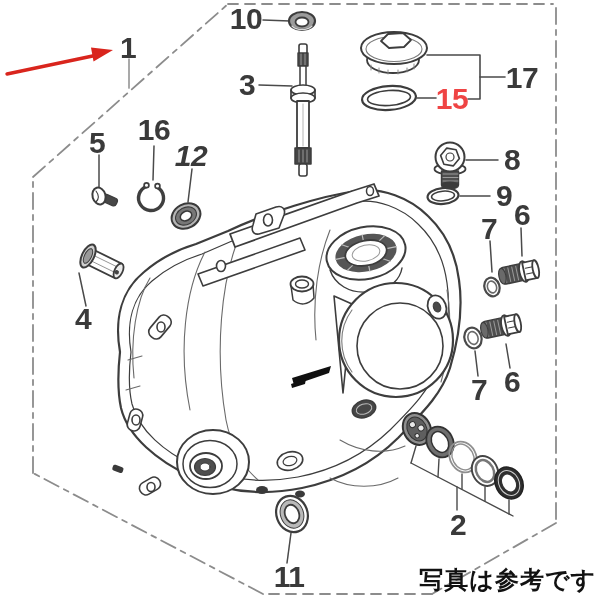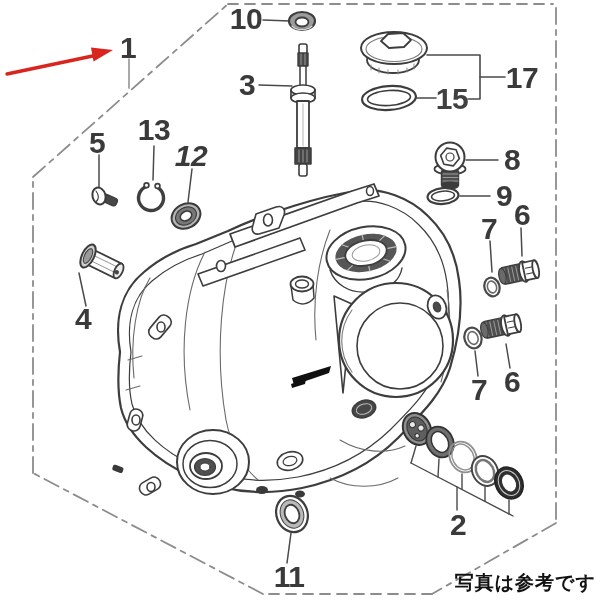--- a/index.html
+++ b/index.html
@@ -1,21 +1,21 @@
 <!DOCTYPE html>
 <html><head>
 <meta charset="utf-8">
 <style>
   html,body{margin:0;padding:0;background:#fff;}
   .stage{position:relative;width:600px;height:600px;background:#ffffff;overflow:hidden;
          font-family:"Liberation Sans",sans-serif;}
   .stage svg{position:absolute;left:0;top:0;}
   .plabel{position:absolute;transform:translate(-50%,-50%);font-size:30px;font-weight:600;
           color:#3a3a3a;letter-spacing:-0.5px;line-height:1;white-space:nowrap;}
-  .caption{position:absolute;right:4px;bottom:4px;font-size:19px;font-weight:700;color:#111;
+  .caption{position:absolute;right:4px;bottom:4px;font-size:24px;font-weight:700;color:#111;
            font-family:"Liberation Sans","DejaVu Sans",sans-serif;letter-spacing:1px;}
 </style>
 </head>
 <body>
 
 <div class="stage">
 
 <svg width="600" height="600" viewBox="0 0 600 600" fill="none" stroke-linecap="round" stroke-linejoin="round">
 
   <g stroke="#8c8c8c" stroke-width="1.8">
@@ -312,20 +312,20 @@
       <span class="plabel" style="left: 97px; top: 143px; color: rgb(58, 58, 58);">5</span>
       <span class="plabel" style="left: 522px; top: 215px; color: rgb(58, 58, 58);">6</span>
       <span class="plabel" style="left: 512px; top: 382px; color: rgb(58, 58, 58);">6</span>
       <span class="plabel" style="left: 489px; top: 229px; color: rgb(58, 58, 58);">7</span>
       <span class="plabel" style="left: 479px; top: 390px; color: rgb(58, 58, 58);">7</span>
       <span class="plabel" style="left: 512px; top: 160px; color: rgb(58, 58, 58);">8</span>
       <span class="plabel" style="left: 504px; top: 196px; color: rgb(58, 58, 58);">9</span>
       <span class="plabel" style="left: 246px; top: 19px; color: rgb(58, 58, 58);">10</span>
       <span class="plabel" style="left: 289px; top: 577px; color: rgb(58, 58, 58);">11</span>
       <span class="plabel" style="left: 191px; top: 156px; color: rgb(58, 58, 58); font-style: italic;">12</span>
-      <span class="plabel" style="left: 154px; top: 130px; color: rgb(58, 58, 58);">13</span>
+      <span class="plabel" style="left: 154px; top: 130px; color: rgb(58, 58, 58);">16</span>
       <span class="plabel" style="left: 522px; top: 78px; color: rgb(58, 58, 58);">17</span>
-      <span class="plabel" style="left: 452px; top: 99px; color: #404040;">15</span>
+      <span class="plabel" style="left: 452px; top: 99px; color: #ef4444;">15</span>
     </div>
 
 <div class="caption">写真は参考です</div>
 
 </div>
 
 </body></html>

